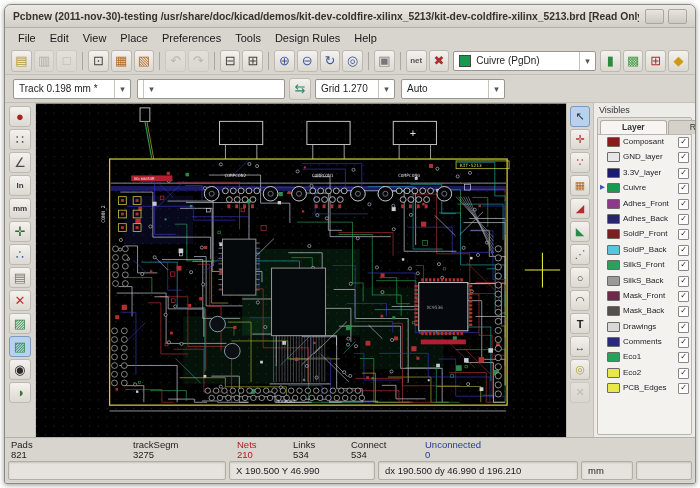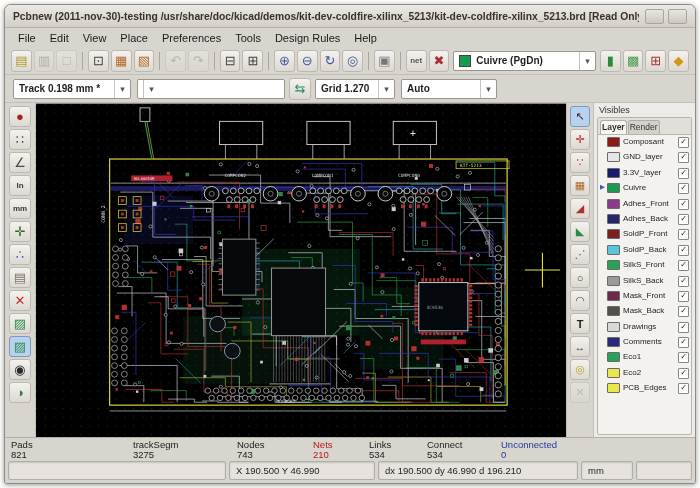--- a/index.html
+++ b/index.html
@@ -15,36 +15,36 @@
   .mitem{padding:2px 7px;border-radius:2px;white-space:nowrap;}
   .toolbar{height:27px;flex:0 0 27px;display:flex;align-items:center;padding:0 5px;border-bottom:1px solid #c2beb8;background:#d8d4ce;}
   .tbtn{width:22px;height:22px;margin:0 1px;display:flex;align-items:center;justify-content:center;font-size:13px;
     border:1px solid #bdb9b2;border-radius:3px;background:linear-gradient(#f4f2ee,#dcd8d2);box-sizing:border-box;cursor:default;}
   .tbtn.dis{opacity:.42;}
   .tbtn.sel{background:#b8d2ee;border-color:#7a9ac0;}
   .tbtn.txt{font-size:8px;font-weight:bold;letter-spacing:0;}
   .vsep{width:1px;height:18px;background:#aba7a0;margin:0 4px;flex:0 0 1px;}
   .combo{display:inline-flex;align-items:center;height:20px;background:#fff;border:1px solid #9a958e;border-radius:2px;
     font-size:10px;color:#1e1e1e;padding-left:5px;margin:0 3px;box-sizing:border-box;}
-  .cval{flex:1;white-space:nowrap;overflow:hidden;font-weight:bold;}
+  .cval{flex:1;white-space:nowrap;overflow:hidden;}
   .chev{width:15px;align-self:stretch;display:flex;align-items:center;justify-content:center;border-left:1px solid #c6c2bc;color:#555;font-size:9px;}
   .swatch{width:10px;height:10px;border:1px solid #444;margin-right:5px;flex:0 0 10px;}
   .main{flex:1;display:flex;min-height:0;}
   .ltb,.rtb{display:flex;flex-direction:column;align-items:center;padding-top:2px;background:#d8d4ce;}
   .ltb{width:30px;flex:0 0 30px;border-right:1px solid #c2beb8;}
   .rtb{width:26px;flex:0 0 26px;border-left:1px solid #c2beb8;}
   .ltb .tbtn{width:22px;height:21px;margin:1px 0;}
   .rtb .tbtn{width:20px;height:21px;margin:1px 0;font-size:11px;}
   .canvas{flex:1;background:#000;position:relative;min-width:0;border-top:1px solid #8a8680;}
   .canvas svg{display:block;width:100%;height:100%;}
   .panel{width:102px;flex:0 0 102px;background:#edebe7;border-left:1px solid #c2beb8;padding:2px 3px;box-sizing:border-box;display:flex;flex-direction:column;}
   .ptitle{font-size:9px;color:#333;padding:0 2px 2px;}
   .pbox{flex:1;border:1px solid #b8b4ae;background:#f4f2ef;display:flex;flex-direction:column;min-height:0;border-radius:2px;}
   .tabs{display:flex;padding:2px 2px 0;gap:1px;border-bottom:1px solid #b8b4ae;background:#e2dfd9;}
-  .tab{font-size:8.5px;padding:1px 1px 2px;border:1px solid #b0aca6;border-bottom:none;border-radius:3px 3px 0 0;background:#d4d0ca;color:#333;}
+  .tab{font-size:8.5px;padding:1px 21px 2px;border:1px solid #b0aca6;border-bottom:none;border-radius:3px 3px 0 0;background:#d4d0ca;color:#333;}
   .tab.active{background:#f7f5f2;font-weight:bold;}
   .llist{flex:1;padding:2px 1px;overflow:hidden;}
   .lrow{display:flex;align-items:flex-start;height:15.4px;padding:0 1px;}
   .larrow{width:7px;font-size:6.5px;color:#3a5ab8;flex:0 0 7px;}
   .lswatch{width:11px;height:8px;border:1px solid #6a6a6a;margin-right:3px;border-radius:1px;flex:0 0 11px;}
   .llabel{flex:1;font-size:8px;color:#1d1d1d;white-space:nowrap;overflow:hidden;}
   .lcheck{width:9px;height:9px;flex:0 0 9px;border:1px solid #888;background:#fff;font-size:8px;line-height:8px;text-align:center;color:#222;border-radius:1px;}
   .status1{height:21px;flex:0 0 21px;display:flex;background:#d8d4ce;border-top:1px solid #b5b1aa;padding:1px 4px 0;}
   .sfield{display:flex;flex-direction:column;justify-content:center;font-size:9.5px;line-height:10px;color:#1d1d1d;box-sizing:border-box;padding:0 2px;}
   .status2{height:19px;flex:0 0 19px;display:flex;align-items:stretch;background:#d8d4ce;padding:1px 3px 3px;gap:3px;}
@@ -157,21 +157,21 @@
       <span class="combo" style="width: 148px;">
         <span class="chev">▾</span>
       </span>
       <div class="tbtn">
         <span style="color: rgb(42, 138, 106);">⇆</span>
       </div>
       <span class="combo" style="width: 80px;">
         <span class="cval">Grid 1.270</span>
         <span class="chev">▾</span>
       </span>
-      <span class="combo" style="width: 96px;">
+      <span class="combo" style="width: 104px;">
         <span class="cval">Auto</span>
         <span class="chev">▾</span>
       </span>
     </div>
   <div class="main">
     <div class="ltb" id="ltb">
         <div class="tbtn">
           <span style="color: rgb(168, 32, 32);">●</span>
         </div>
         <div class="tbtn">
@@ -1177,24 +1177,20 @@
         <span class="svalue">821</span>
       </span>
       <span class="sfield" style="width: 58px; margin-top: 36px;">
         <span class="slabel">Vias</span>
         <span class="svalue">253</span>
       </span>
       <span class="sfield" style="width: 104px;">
         <span class="slabel">trackSegm</span>
         <span class="svalue">3275</span>
       </span>
-      <span class="sfield" style="width: 76px;">
-        <span class="slabel">Nodes</span>
-        <span class="svalue">743</span>
-      </span>
       <span class="sfield" style="width: 56px;">
         <span class="slabel" style="color: rgb(176, 32, 32);">Nets</span>
         <span class="svalue" style="color: rgb(176, 32, 32);">210</span>
       </span>
       <span class="sfield" style="width: 58px;">
         <span class="slabel">Links</span>
         <span class="svalue">534</span>
       </span>
       <span class="sfield" style="width: 74px;">
         <span class="slabel">Connect</span>

